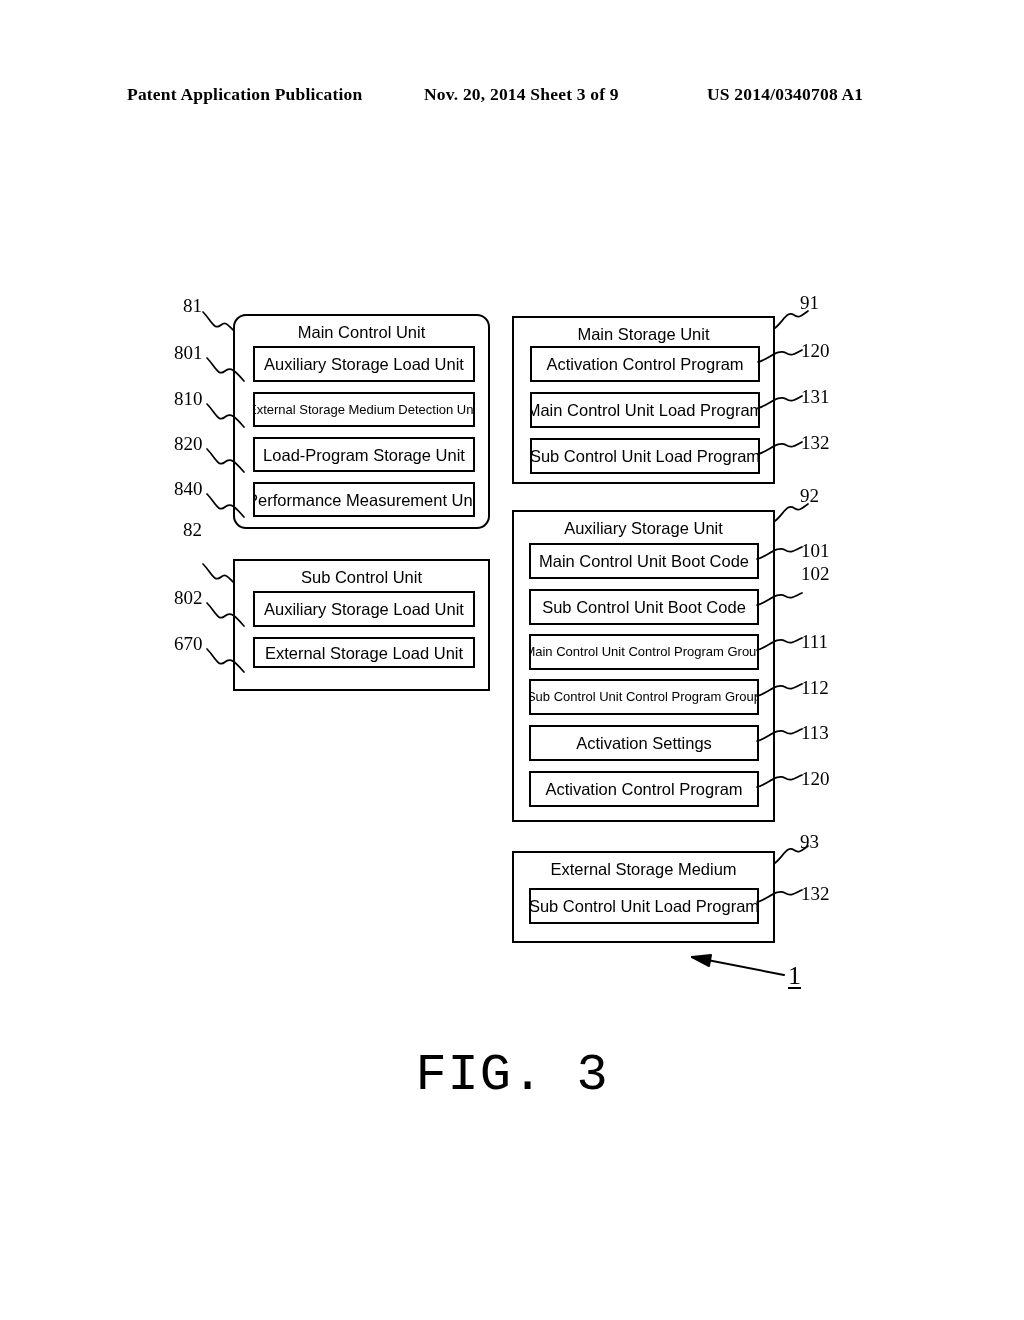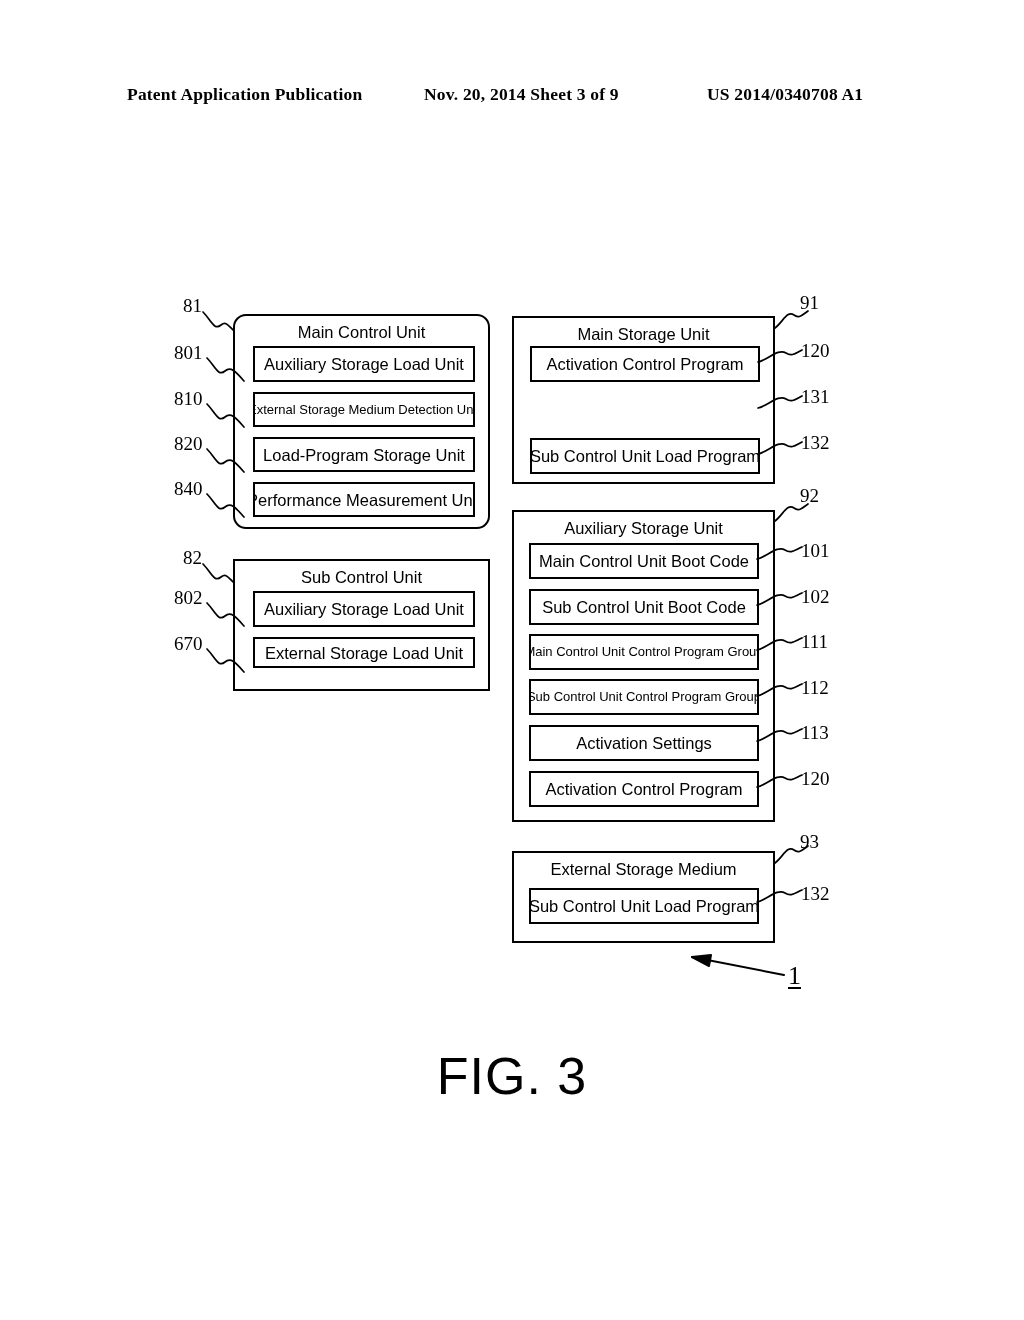--- a/index.html
+++ b/index.html
@@ -93,21 +93,21 @@
     pointer-events: none;
   }
 
   
   #fig-caption {
     position: absolute;
     left: 0;
     top: 1047px;
     width: 1024px;
     text-align: center;
-    font-family: Liberation Sans, sans-serif;
+    font-family: Liberation Mono, monospace;
     font-size: 52px;
     line-height: 58px;
     letter-spacing: 1px;
   }
 
   
   #system-numeral {
     position: absolute;
     left: 788px;
     top: 962px;
@@ -139,20 +139,21 @@
 
   <div class="outer-box" style="left:233px; top:559px; width:257px; height:132px;">
     <div class="outer-title">Sub Control Unit</div>
     <div class="inner-box" style="left:18px; top:30px; width:222px; height:36px;">Auxiliary Storage Load Unit</div>
     <div class="inner-box" style="left:18px; top:76px; width:222px; height:31px;">External Storage Load Unit</div>
   </div>
 
   <div class="outer-box" style="left:512px; top:316px; width:263px; height:168px;">
     <div class="outer-title">Main Storage Unit</div>
     <div class="inner-box" style="left:16px; top:28px; width:230px; height:36px;">Activation Control Program</div>
+    <div class="inner-box" style="left:16px; top:74px; width:230px; height:36px;">Main Control Unit Load Program</div>
     <div class="inner-box" style="left:16px; top:120px; width:230px; height:36px;">Sub Control Unit Load Program</div>
   </div>
 
   <div class="outer-box" style="left:512px; top:510px; width:263px; height:312px;">
     <div class="outer-title">Auxiliary Storage Unit</div>
     <div class="inner-box" style="left:15px; top:31px; width:230px; height:36px;">Main Control Unit Boot Code</div>
     <div class="inner-box" style="left:15px; top:77px; width:230px; height:36px;">Sub Control Unit Boot Code</div>
     <div class="inner-box small" style="left:15px; top:122px; width:230px; height:36px;">Main Control Unit Control Program Group</div>
     <div class="inner-box small" style="left:15px; top:167px; width:230px; height:36px;">Sub Control Unit Control Program Group</div>
     <div class="inner-box" style="left:15px; top:213px; width:230px; height:36px;">Activation Settings</div>
@@ -163,32 +164,32 @@
     <div class="outer-title">External Storage Medium</div>
     <div class="inner-box" style="left:15px; top:35px; width:230px; height:36px;">Sub Control Unit Load Program</div>
   </div>
 
   <div class="ref-num" style="left:183px; top:296px;">81</div>
   <div class="ref-num" style="left:174px; top:343px;">801</div>
   <div class="ref-num" style="left:174px; top:389px;">810</div>
   <div class="ref-num" style="left:174px; top:434px;">820</div>
   <div class="ref-num" style="left:174px; top:479px;">840</div>
 
-  <div class="ref-num" style="left:183px; top:548px;">82</div>
+  <div class="ref-num" style="left:183px; top:520px;">82</div>
   <div class="ref-num" style="left:174px; top:588px;">802</div>
   <div class="ref-num" style="left:174px; top:634px;">670</div>
 
   <div class="ref-num" style="left:800px; top:293px;">91</div>
   <div class="ref-num" style="left:801px; top:341px;">120</div>
   <div class="ref-num" style="left:801px; top:387px;">131</div>
   <div class="ref-num" style="left:801px; top:433px;">132</div>
 
   <div class="ref-num" style="left:800px; top:486px;">92</div>
   <div class="ref-num" style="left:801px; top:541px;">101</div>
-  <div class="ref-num" style="left:801px; top:587px;">102</div>
+  <div class="ref-num" style="left:801px; top:564px;">102</div>
   <div class="ref-num" style="left:801px; top:632px;">111</div>
   <div class="ref-num" style="left:801px; top:678px;">112</div>
   <div class="ref-num" style="left:801px; top:723px;">113</div>
   <div class="ref-num" style="left:801px; top:769px;">120</div>
 
   <div class="ref-num" style="left:800px; top:832px;">93</div>
   <div class="ref-num" style="left:801px; top:884px;">132</div>
 
   <div id="system-numeral">1</div>
 

